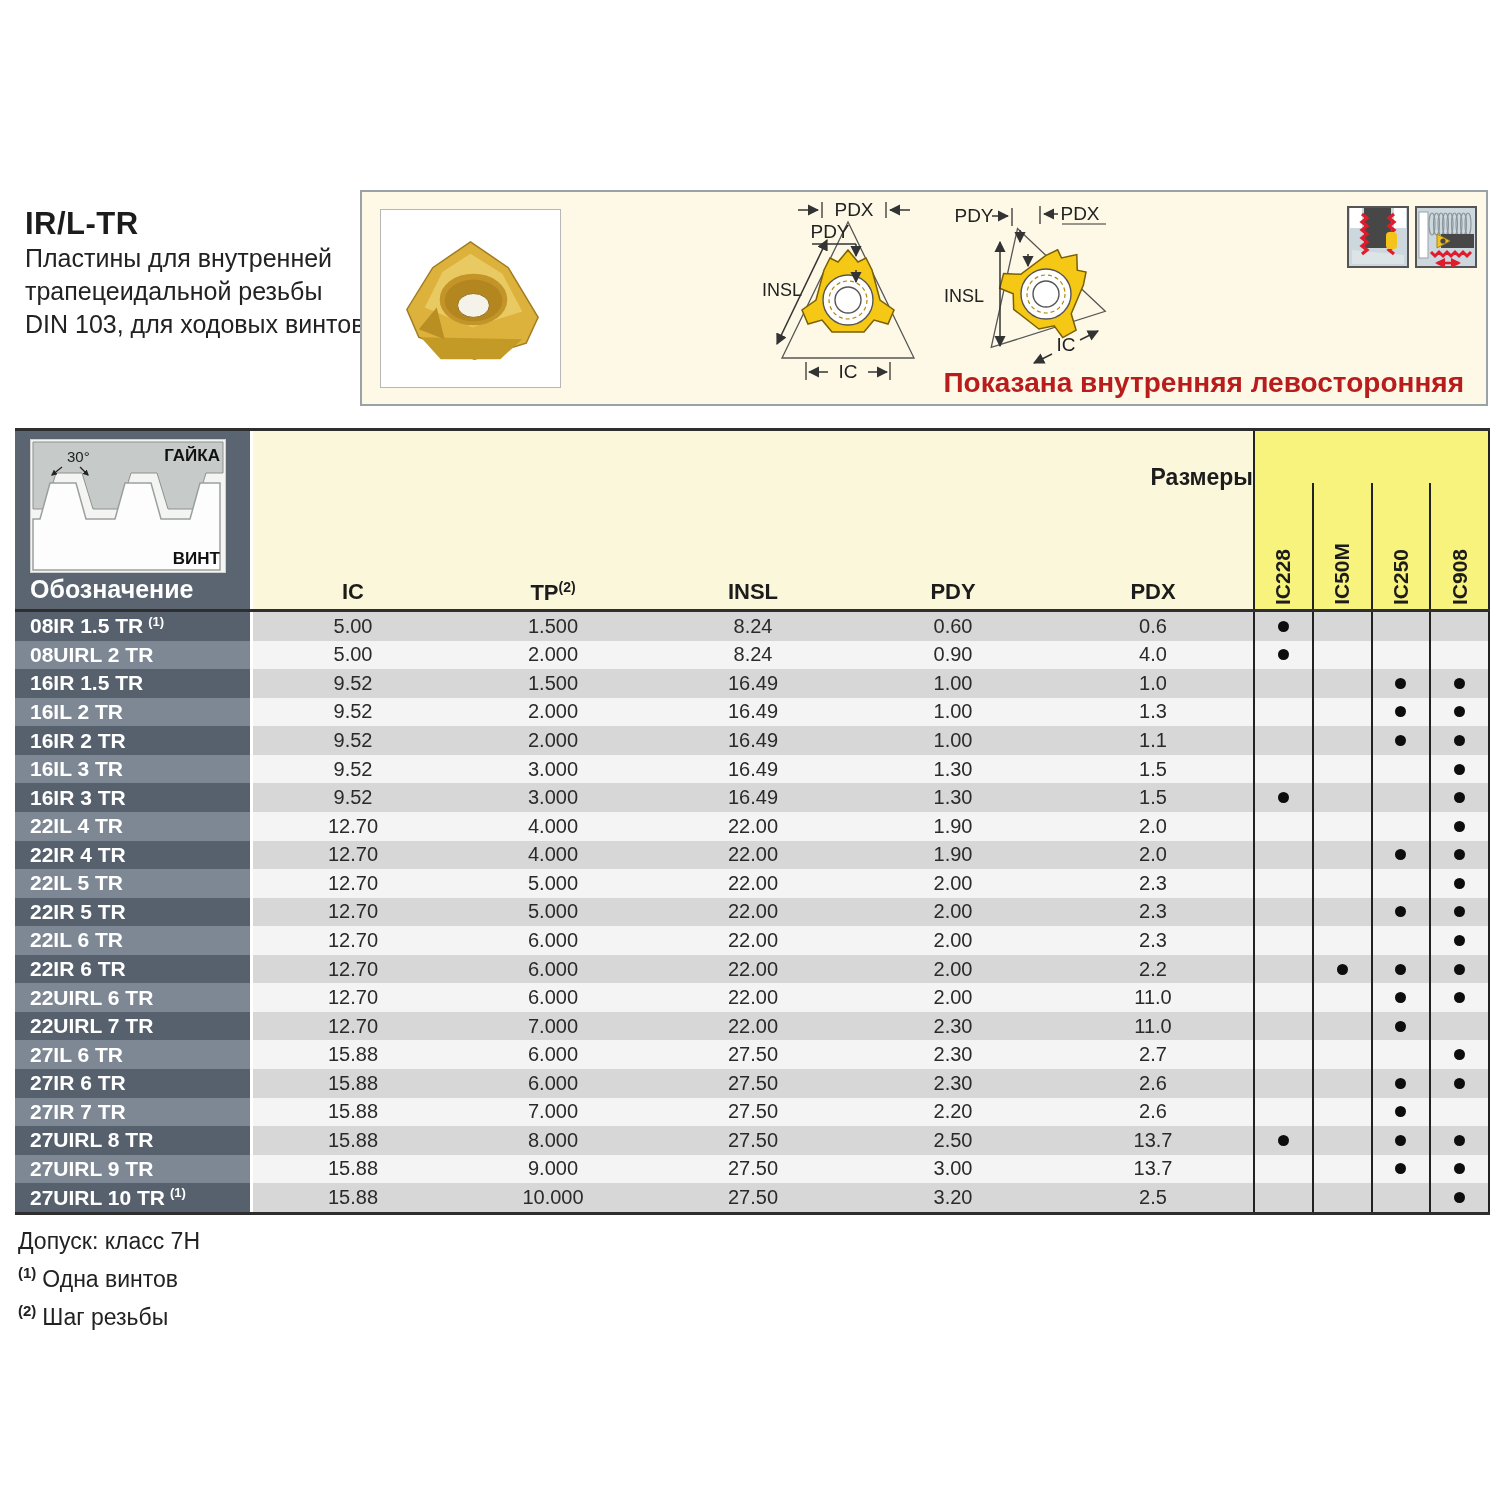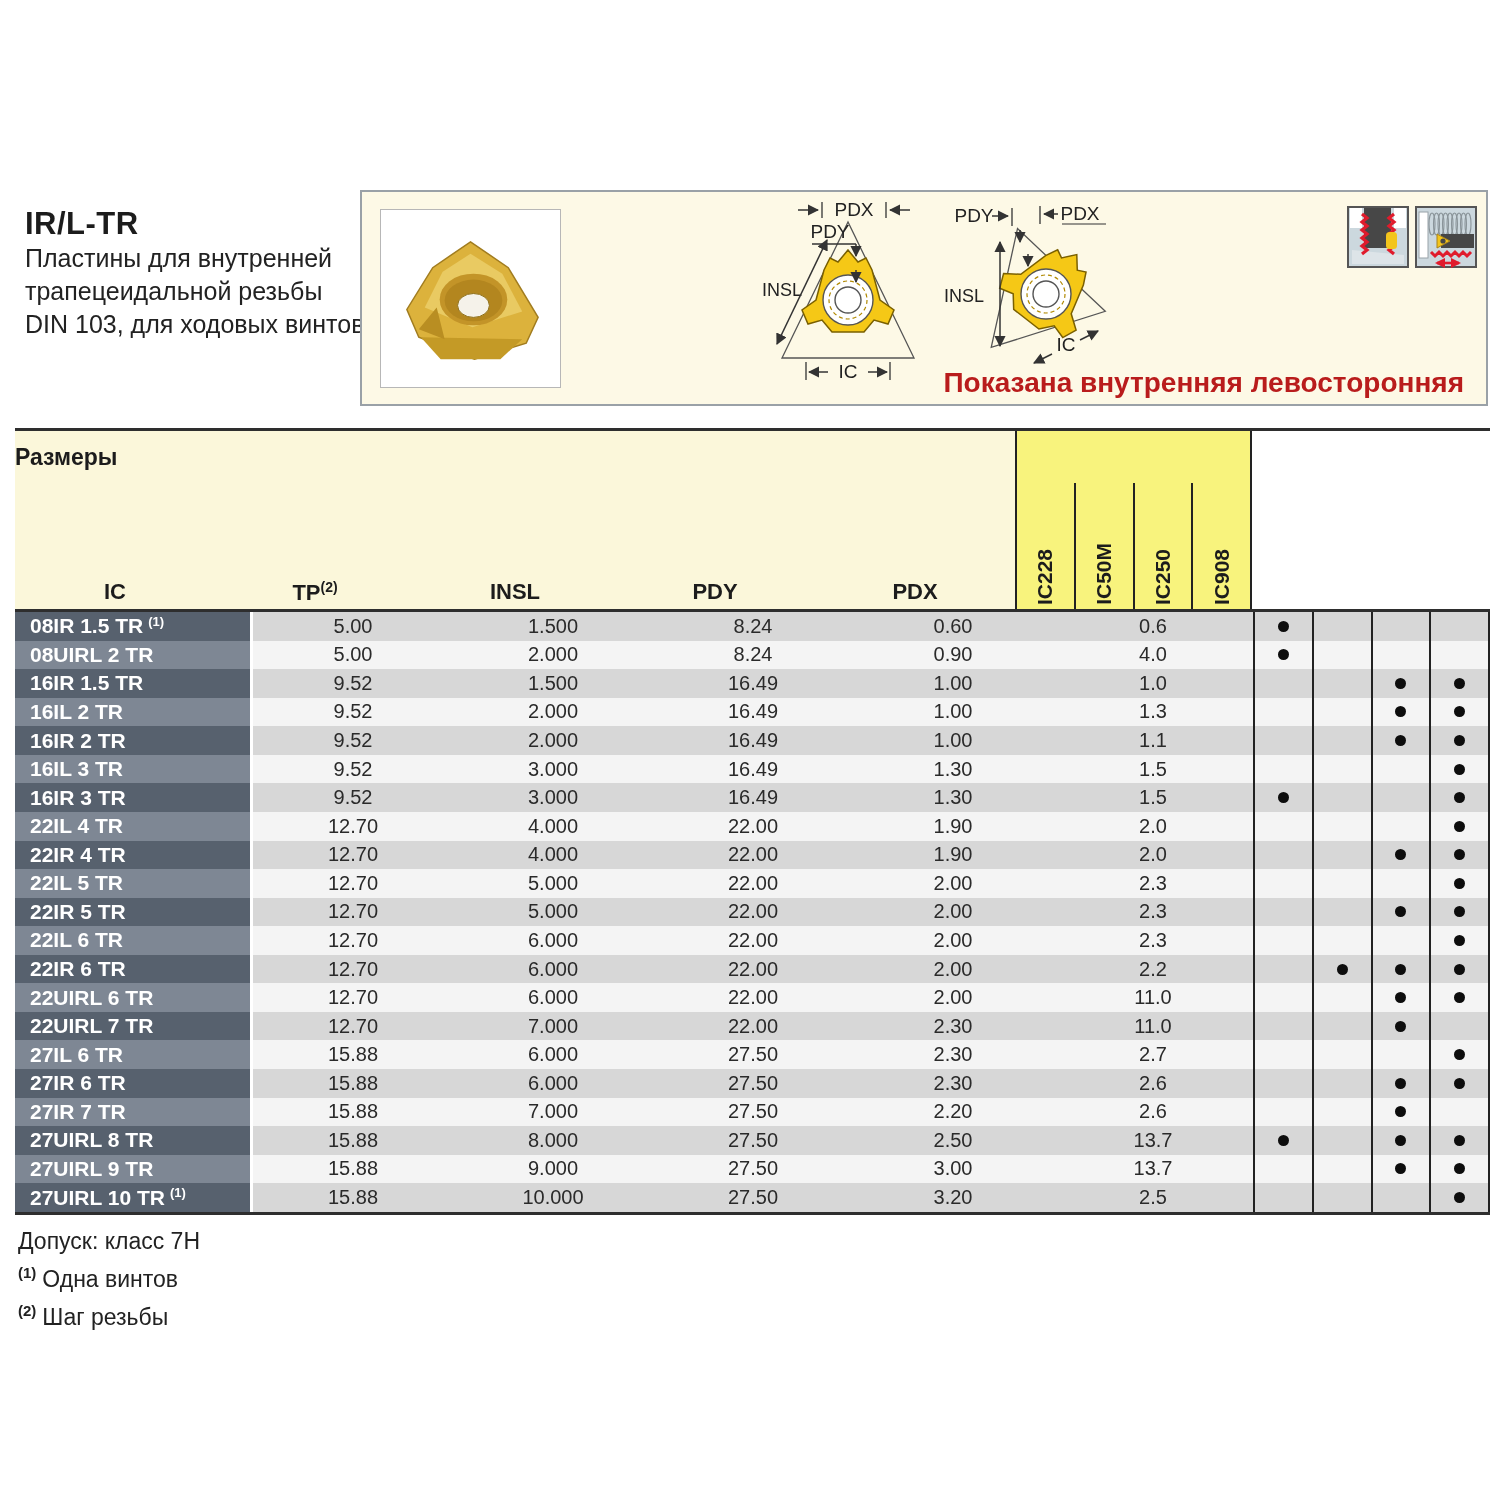--- a/index.html
+++ b/index.html
@@ -38,21 +38,21 @@
   .tbl-header { display:flex; height:181px; border-bottom:3px solid #2e2e2e; }
 
   .th-name {
     width:238px; background:#5b6572; position:relative;
     border-right:3px solid #fff;
   }
   .profile-svg { position:absolute; left:15px; top:8px; width:196px; height:134px; display:block; }
   .th-name-label { position:absolute; left:15px; bottom:5px; color:#fff; font-weight:bold; font-size:25px; }
 
   .th-sizes { width:1000px; background:#fbf7da; position:relative; }
-  .sizes-title { text-align:left; font-weight:bold; font-size:23px; padding-top:13px; }
+  .sizes-title { text-align:right; font-weight:bold; font-size:23px; padding-top:13px;margin-top:20px; }
   .size-cols { position:absolute; bottom:3px; left:0; right:0; display:flex; }
   .size-col { flex:1; text-align:center; font-weight:bold; font-size:22px; }
   .size-col sup { font-size:14px; font-weight:bold; }
 
   .th-grades {
     width:237px; background:#f8f37d; position:relative;
     border-left:2px solid #222; border-right:2px solid #222;
   }
   .grade-scale {
     display:flex; justify-content:center; align-items:center; gap:9px;
@@ -207,20 +207,38 @@
       <line x1="22" y1="57" x2="44" y2="57" stroke="#e01b2c" stroke-width="2.6" marker-start="url(#ar)" marker-end="url(#ar)"></line>
     </svg>
   </div>
 
   <div class="panel-caption">Показана внутренняя левосторонняя</div>
 </div>
 
 <div class="tbl">
   <div class="tbl-header">
 
+    <div class="th-name">
+      <svg class="profile-svg" viewBox="0 0 196 134">
+        <defs>
+          <marker id="ap" viewBox="0 0 10 10" refX="8" refY="5" markerWidth="5" markerHeight="5" orient="auto-start-reverse">
+            <path d="M0,0 L10,5 L0,10 Z" fill="#222"></path>
+          </marker>
+        </defs>
+        <rect x="0.5" y="0.5" width="195" height="133" fill="#f4f4f2" stroke="#cfcfcf"></rect>
+        <path d="M3,3 H193 V34 H176 L165,70 H138 L127,34 H101 L90,70 H63 L52,34 H26 L15,70 H3 Z" fill="#c6cac8" stroke="#8d918f" stroke-width="1"></path>
+        <path d="M3,131 V80 H10 L20,44 H46 L56,80 H85 L95,44 H121 L131,80 H160 L170,44 H190 V131 Z" fill="#fdfdfd" stroke="#9aa09e" stroke-width="1.5"></path>
+        <text x="37" y="23" font-size="15" fill="#222">30°</text>
+        <line x1="32" y1="28" x2="22" y2="36" stroke="#222" stroke-width="1.2" marker-end="url(#ap)"></line>
+        <line x1="50" y1="28" x2="58" y2="36" stroke="#222" stroke-width="1.2" marker-end="url(#ap)"></line>
+        <text x="190" y="22" font-size="17" font-weight="bold" text-anchor="end" fill="#111">ГАЙКА</text>
+        <text x="190" y="125" font-size="17" font-weight="bold" text-anchor="end" fill="#111">ВИНТ</text>
+      </svg>
+      <div class="th-name-label">Обозначение</div>
+    </div>
 
     <div class="th-sizes">
       <div class="sizes-title">Размеры</div>
       <div class="size-cols">
         <div class="size-col">IC</div>
         <div class="size-col"><span>TP</span><sup>(2)</sup></div>
         <div class="size-col">INSL</div>
         <div class="size-col">PDY</div>
         <div class="size-col">PDX</div>
       </div>

